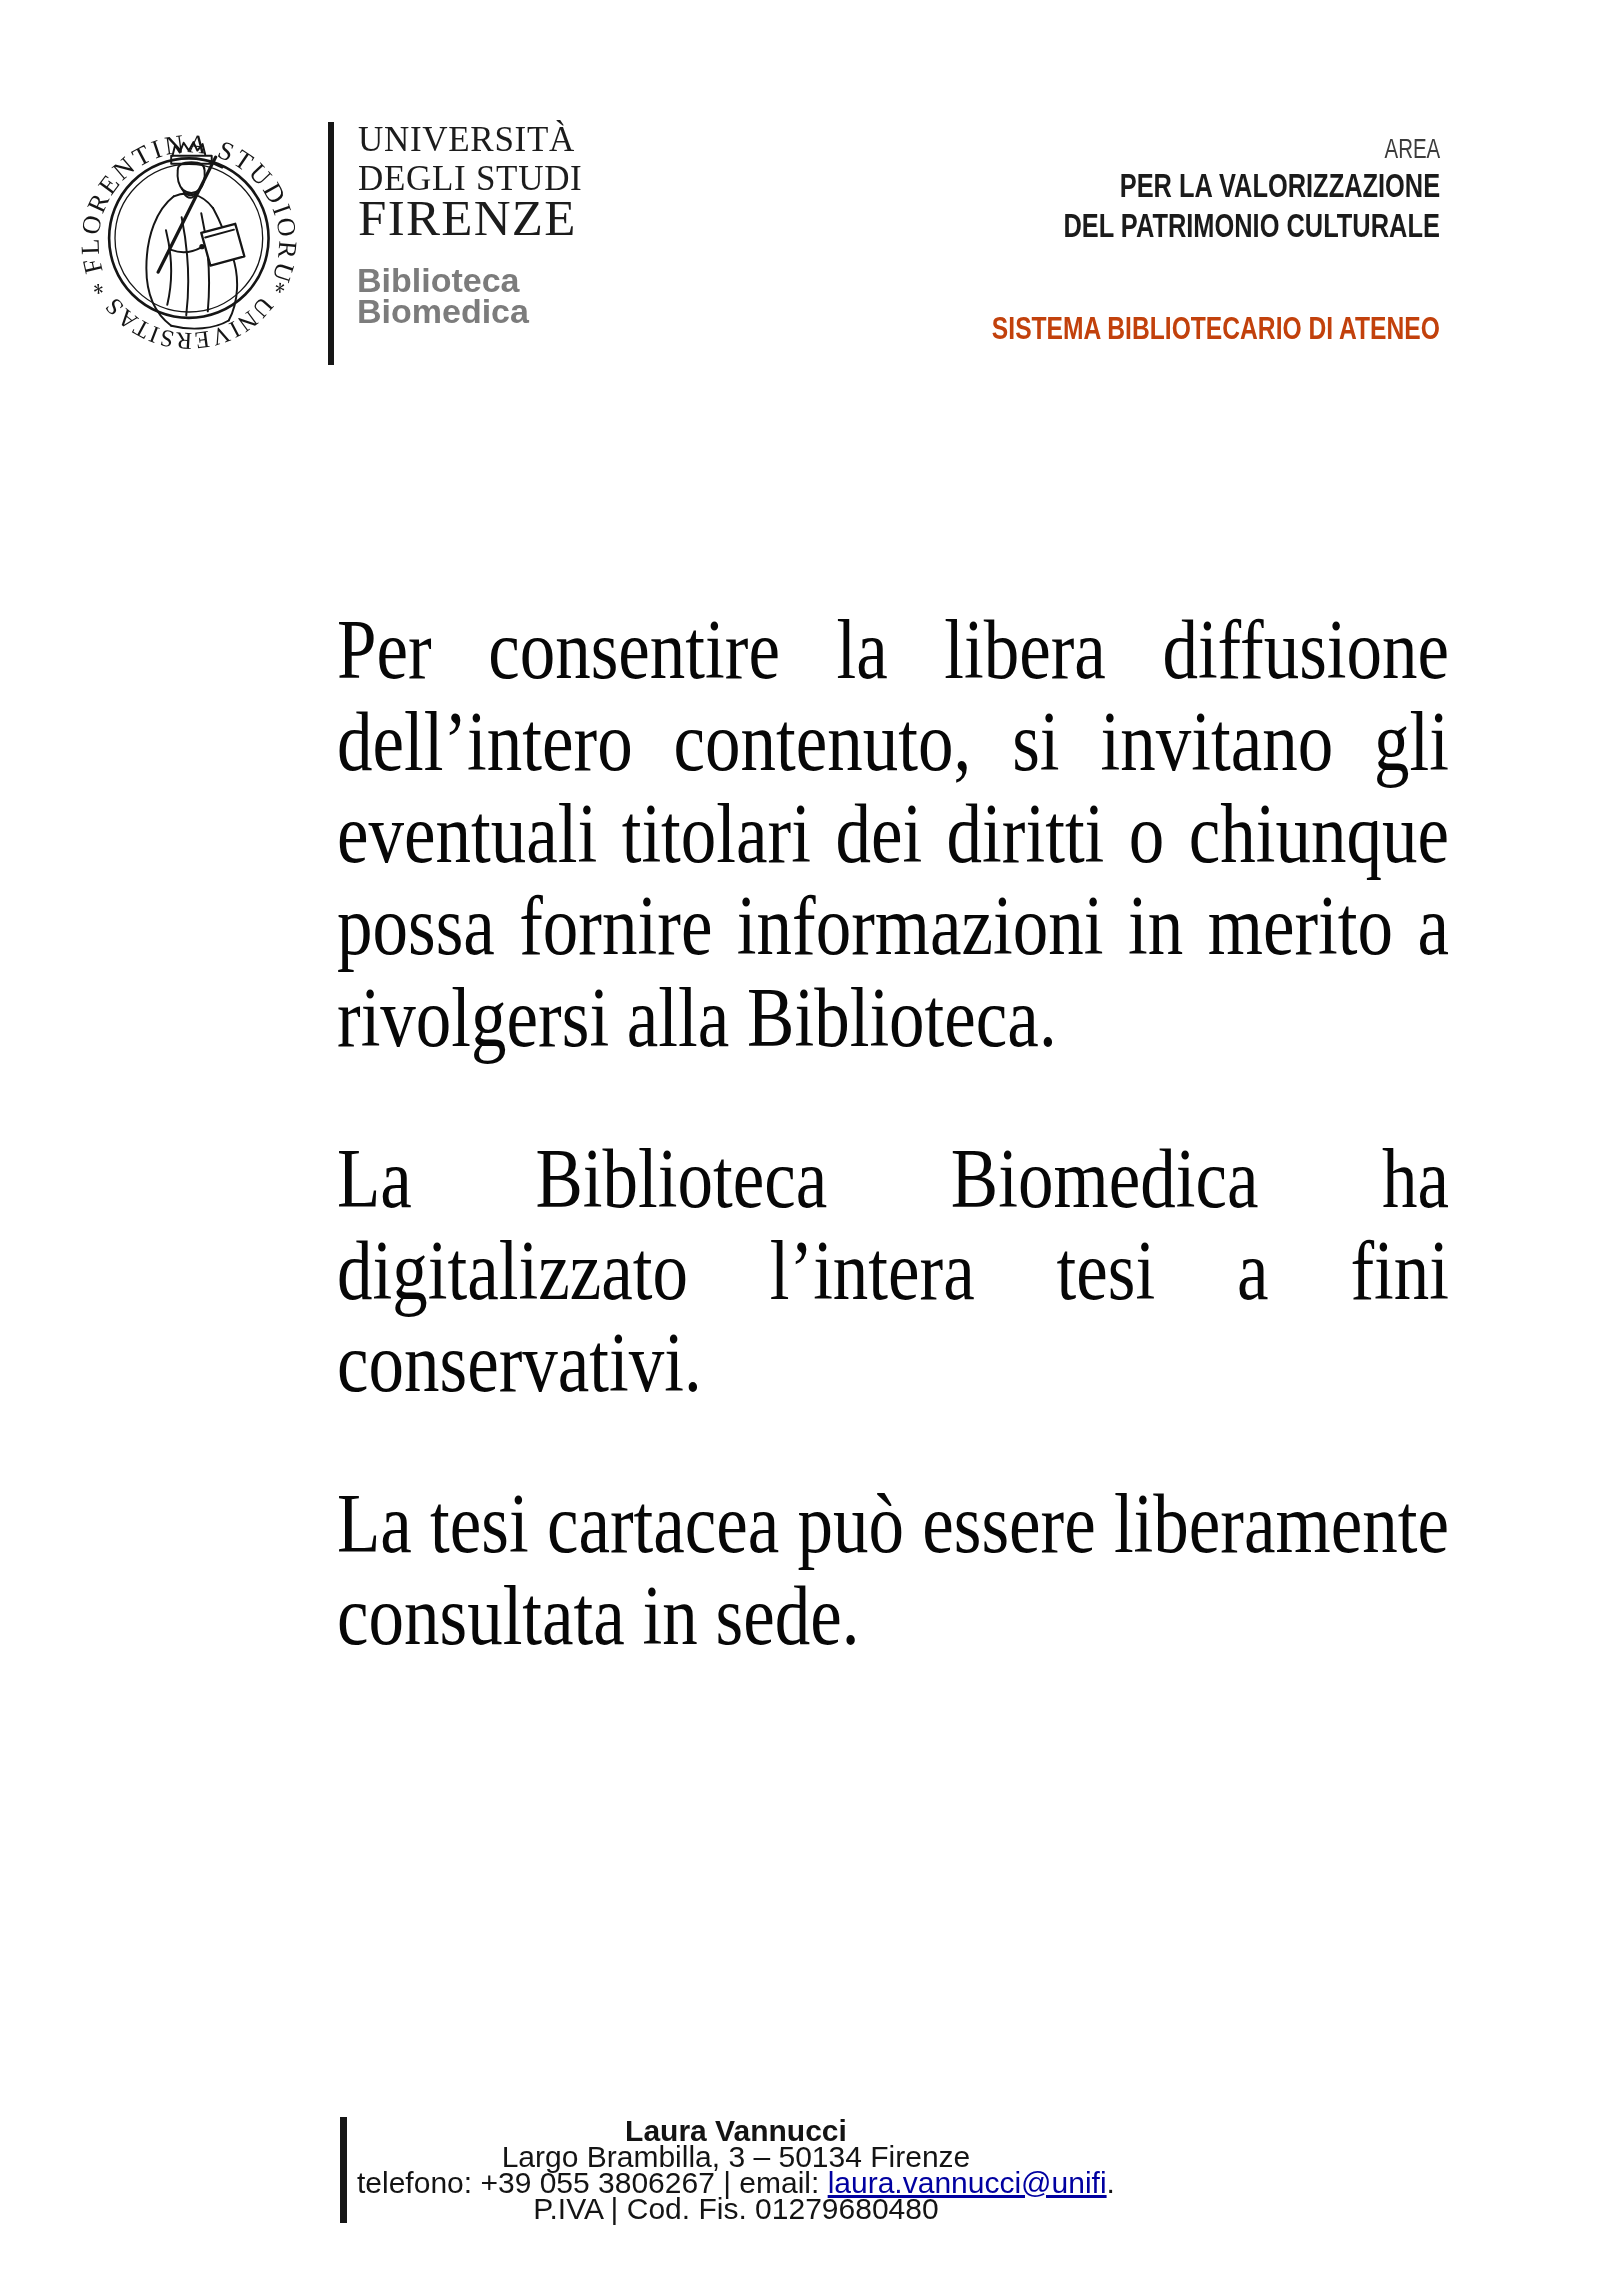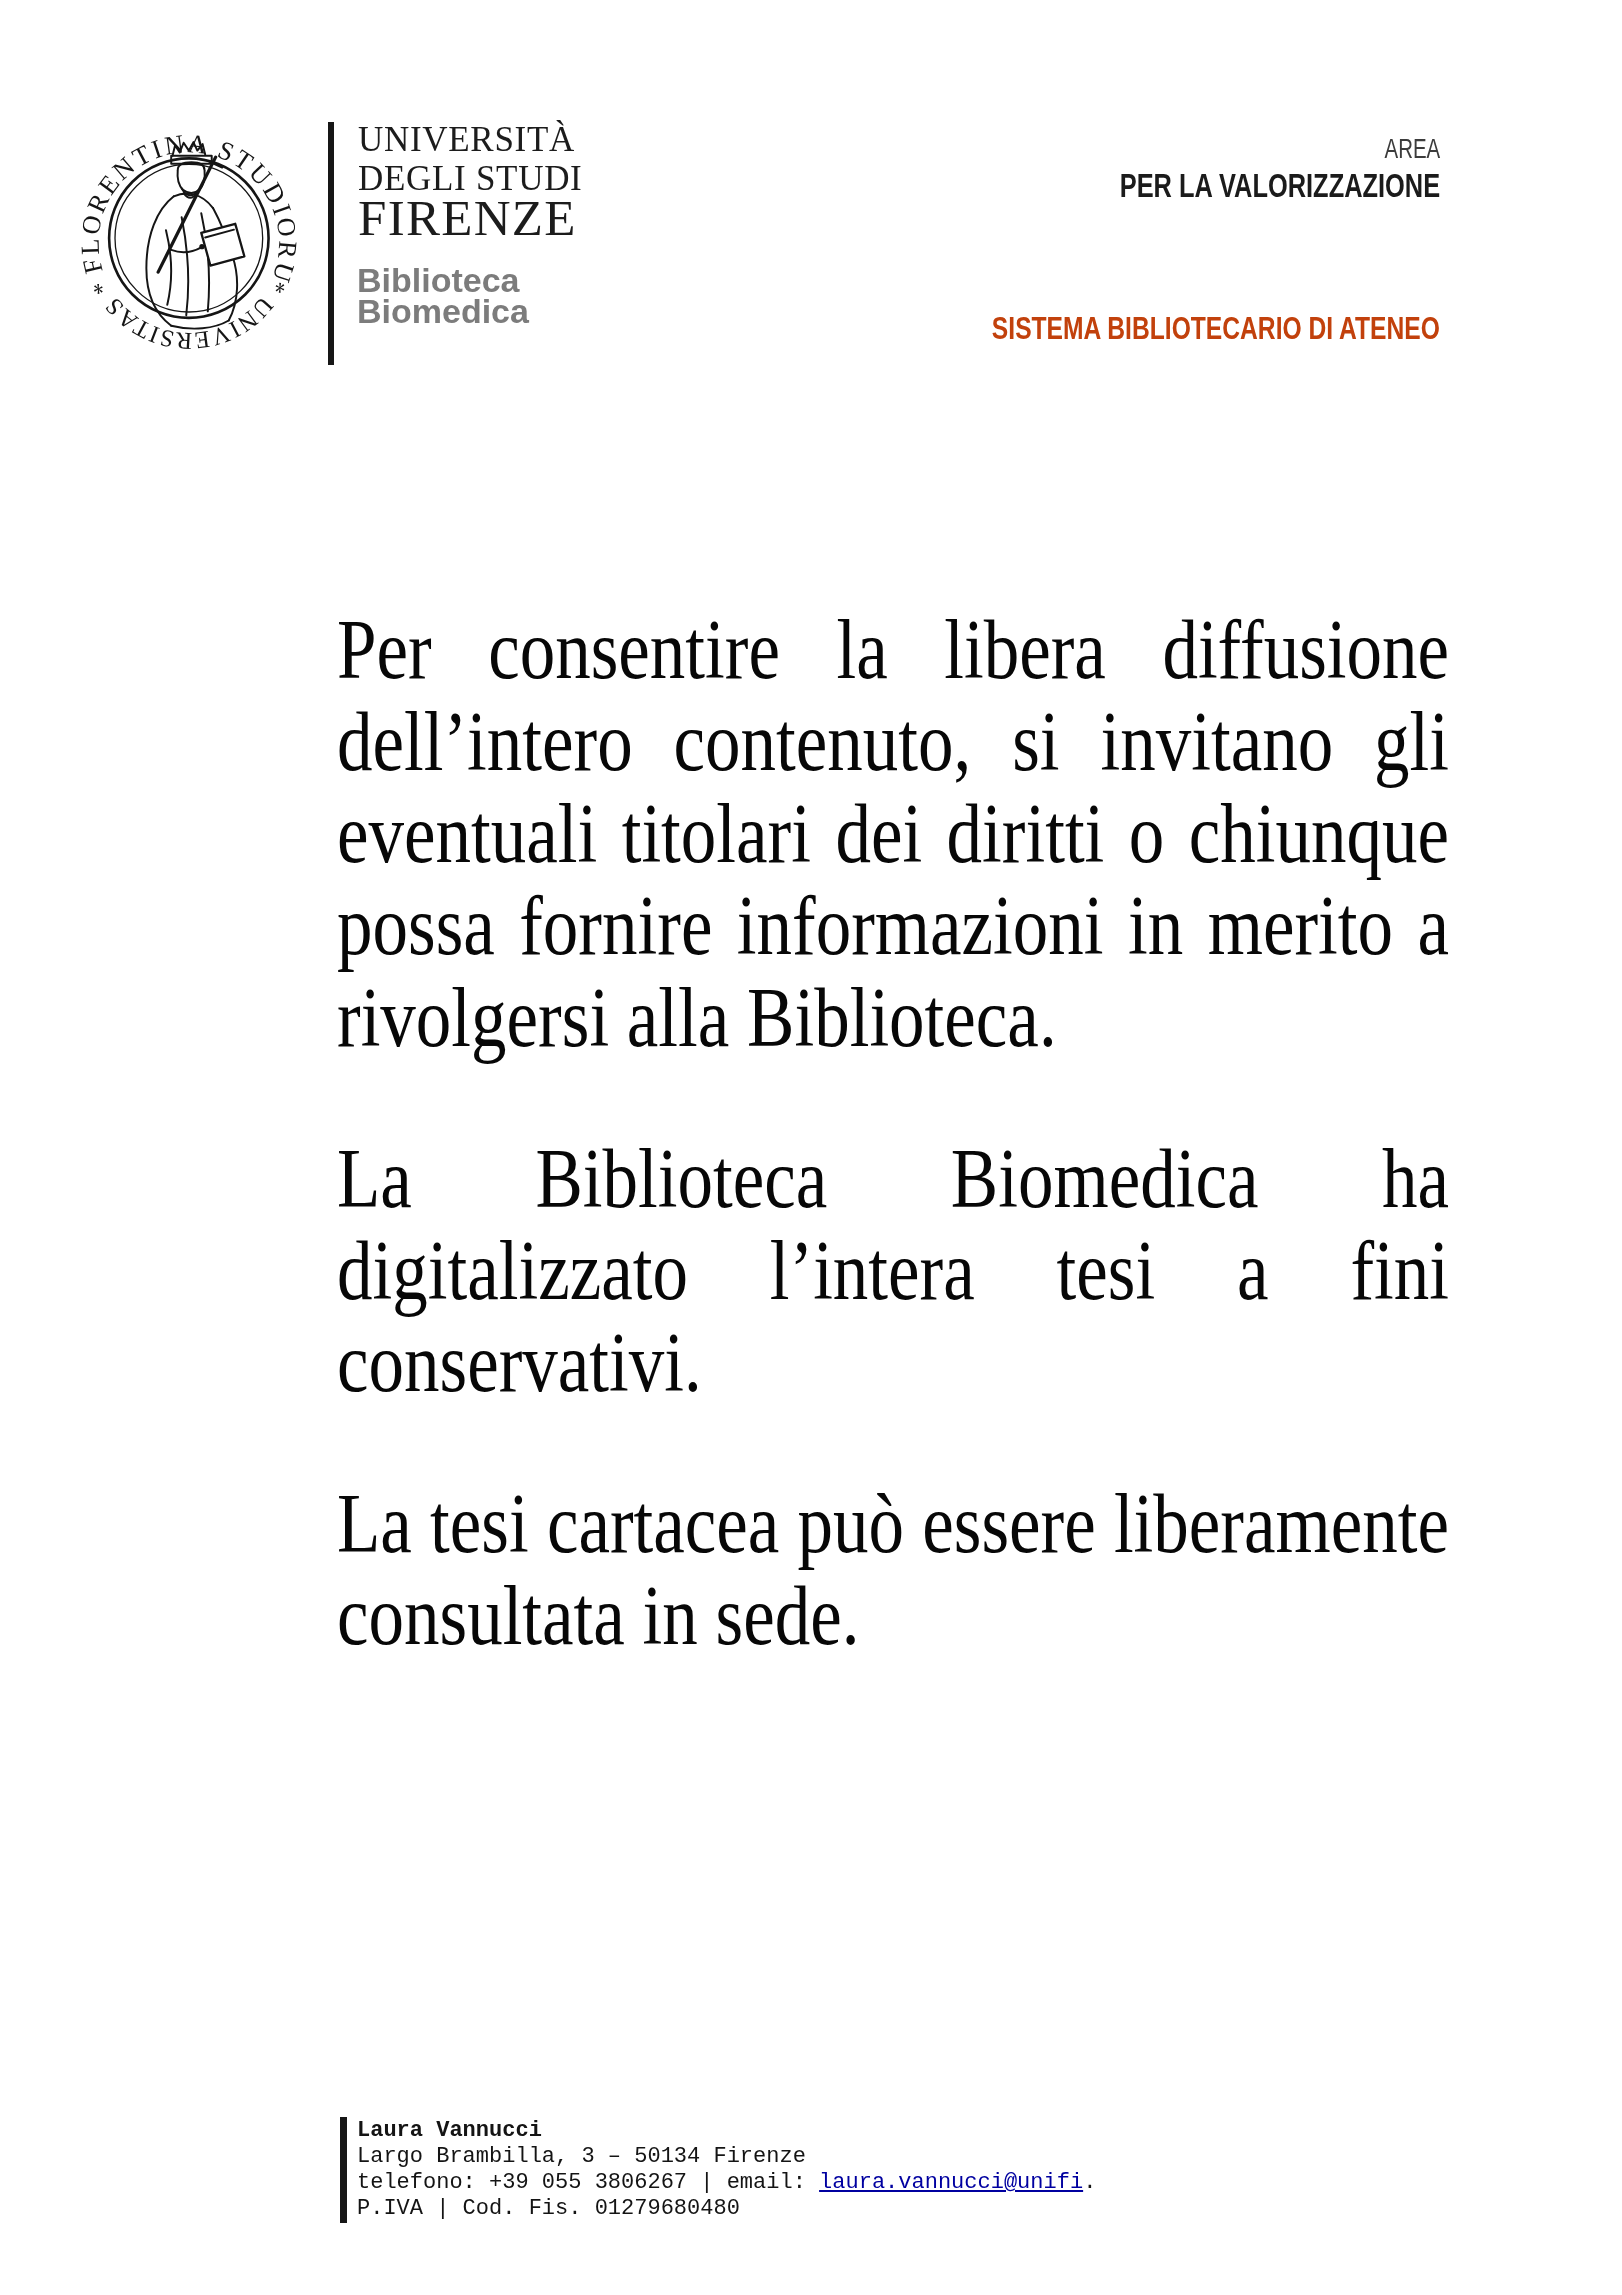--- a/index.html
+++ b/index.html
@@ -41,22 +41,23 @@
     font-size:71px; line-height:92px; color:#070707;
     text-align:justify; text-align-last:justify;
     transform:scaleY(1.2); transform-origin:0 0;
   }
   .bl.last { text-align:left; text-align-last:auto; }
 
   
   .fbar { position:absolute; left:340px; top:2117px; width:6.5px; height:106px; background:#161616; }
   .fblock {
     position:absolute; left:357px; top:2118px;
-    font-family:Liberation Mono, monospace; font-size:22px; line-height:26px; color:#141414;
+    font-family:Liberation Sans, sans-serif; font-size:30px; line-height:26px; color:#141414;
     white-space:nowrap;
+    text-align:center;
   }
   .fname { font-weight:bold; }
   .flink { color:#0000a0; text-decoration:underline; cursor:pointer; }
 </style>
 </head>
 <body>
 
 <div class="page">
 
   <svg class="seal" width="233" height="281" viewBox="0 0 356 430">
@@ -105,20 +106,21 @@
 
   <div class="uline uline1">UNIVERSITÀ</div>
   <div class="uline uline2">DEGLI STUDI</div>
   <div class="uline uline3">FIRENZE</div>
 
   <div class="libline lib1">Biblioteca</div>
   <div class="libline lib2">Biomedica</div>
 
   <div class="rline r-area"><span class="cond">AREA</span></div>
   <div class="rline r-b1"><span class="cond">PER LA VALORIZZAZIONE</span></div>
+  <div class="rline r-b2"><span class="cond">DEL PATRIMONIO CULTURALE</span></div>
   <div class="rline r-sist"><span class="cond">SISTEMA BIBLIOTECARIO DI ATENEO</span></div>
 
   <div class="bodyblock">
     <div class="para">
       <div class="bl">Per consentire la libera diffusione</div>
       <div class="bl">dell’intero contenuto, si invitano gli</div>
       <div class="bl">eventuali titolari dei diritti o chiunque</div>
       <div class="bl">possa fornire informazioni in merito a</div>
       <div class="bl last">rivolgersi alla Biblioteca.</div>
     </div>

